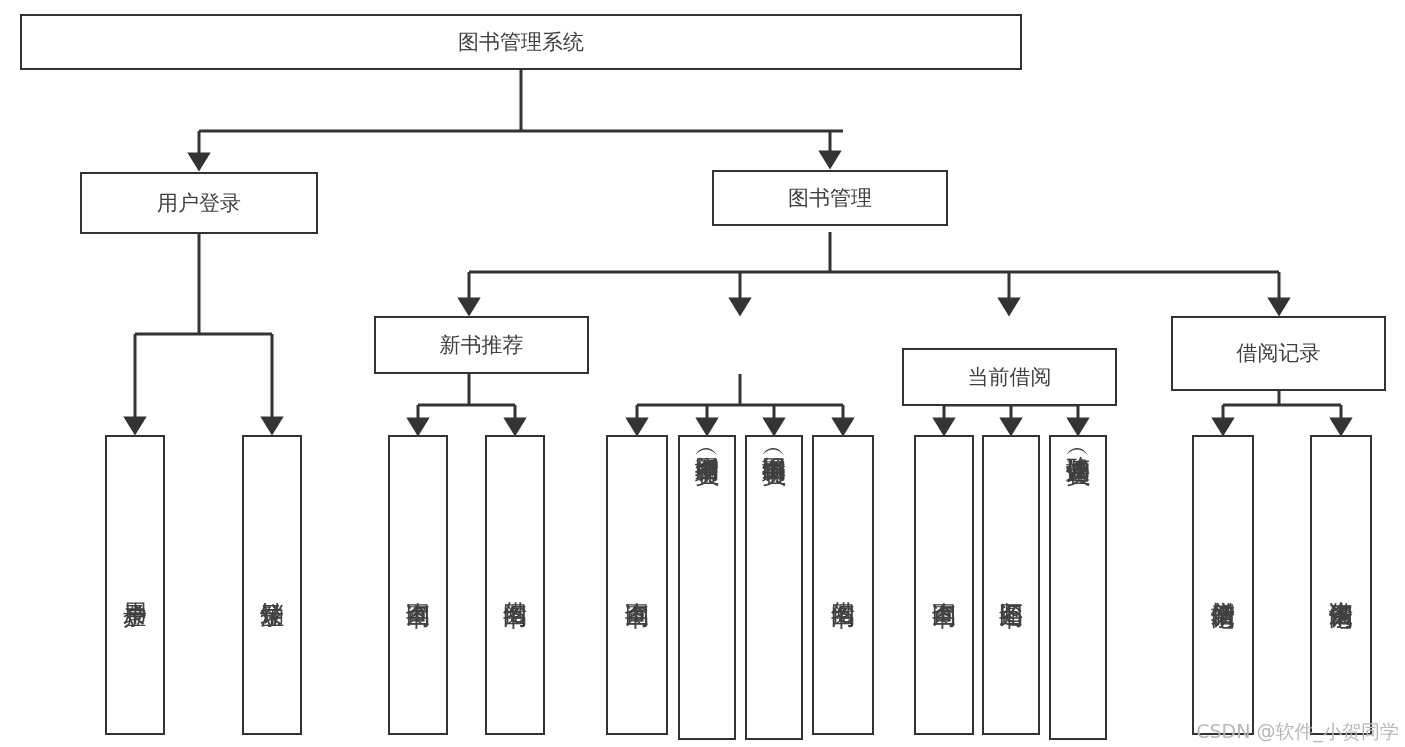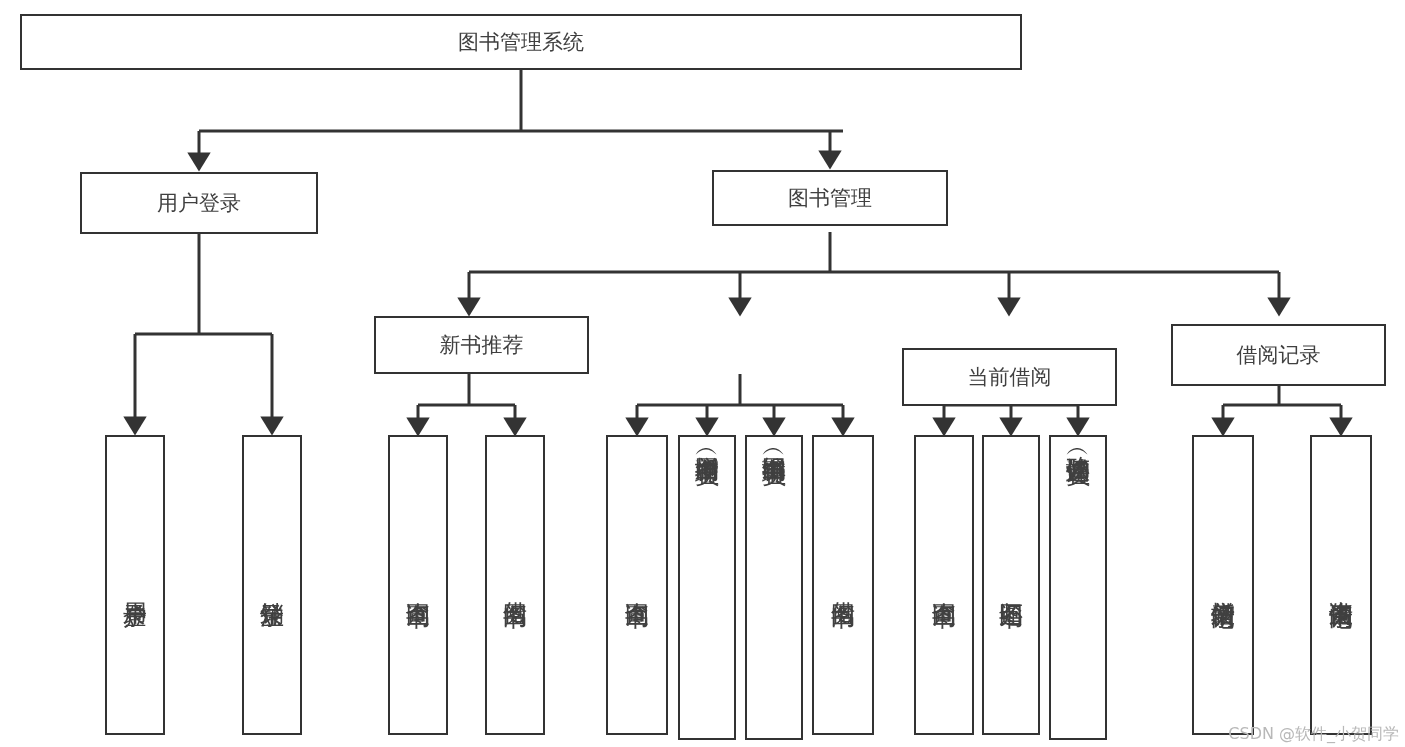--- a/index.html
+++ b/index.html
@@ -61,21 +61,21 @@
     letter-spacing: 1px;
     margin: 0 auto;
   }
   .node.vertical.center-text {
     align-items: center;
   }
   #watermark {
     position: absolute;
     right: 6px;
     bottom: 2px;
-    font-size: 16px;
+    font-size: 19px;
     color: #b8b8b8;
     white-space: nowrap;
     font-family: "DejaVu Sans", "Liberation Sans", sans-serif;
   }
 </style>
 </head>
 <body>
 
 <div id="diagram-root">
 
@@ -139,21 +139,21 @@
   <div class="node horizontal" style="left:712px; top:170px; width:236px; height:56px;">
     <span class="node-label">图书管理</span>
   </div>
 
   <div class="node horizontal" style="left:362px; top:316px; width:215px; height:58px;margin-left:12px;">
     <span class="node-label">新书推荐</span>
   </div>
   <div class="node horizontal" style="left:902px; top:316px; width:215px; height:58px;margin-top:32px;">
     <span class="node-label">当前借阅</span>
   </div>
-  <div class="node horizontal" style="left:1171px; top:316px; width:215px; height:62px;margin-top:8px;">
+  <div class="node horizontal" style="left:1171px; top:316px; width:215px; height:75px;">
     <span class="node-label">借阅记录</span>
   </div>
 
   <div class="node vertical center-text" style="left:105px; top:435px; width:60px; height:300px;">
     <span class="node-label">用户登录</span>
   </div>
   <div class="node vertical center-text" style="left:242px; top:435px; width:60px; height:300px;">
     <span class="node-label">注销登录</span>
   </div>
 

